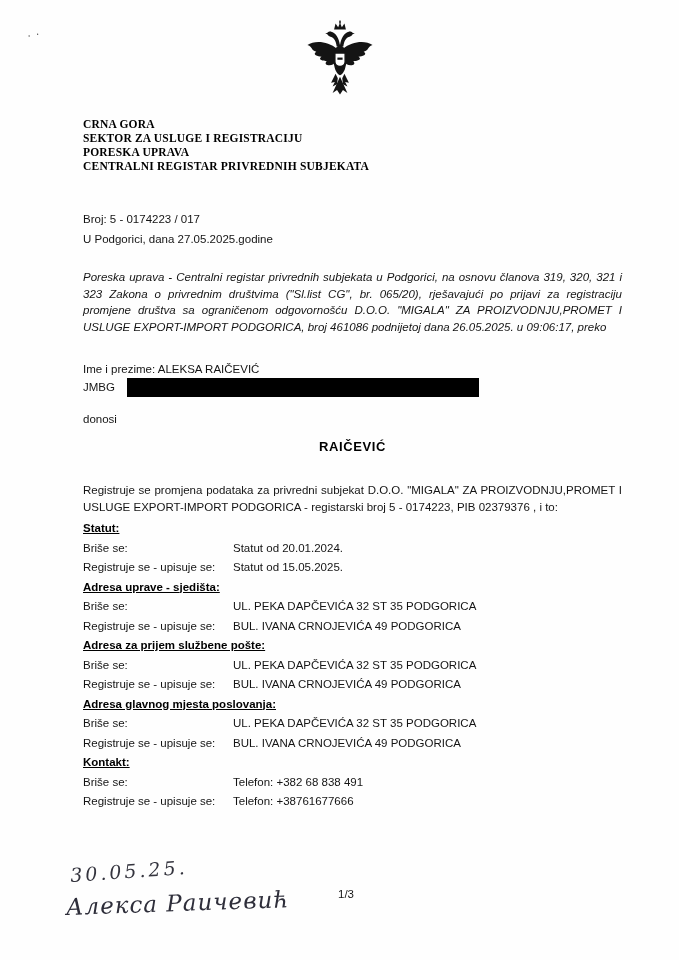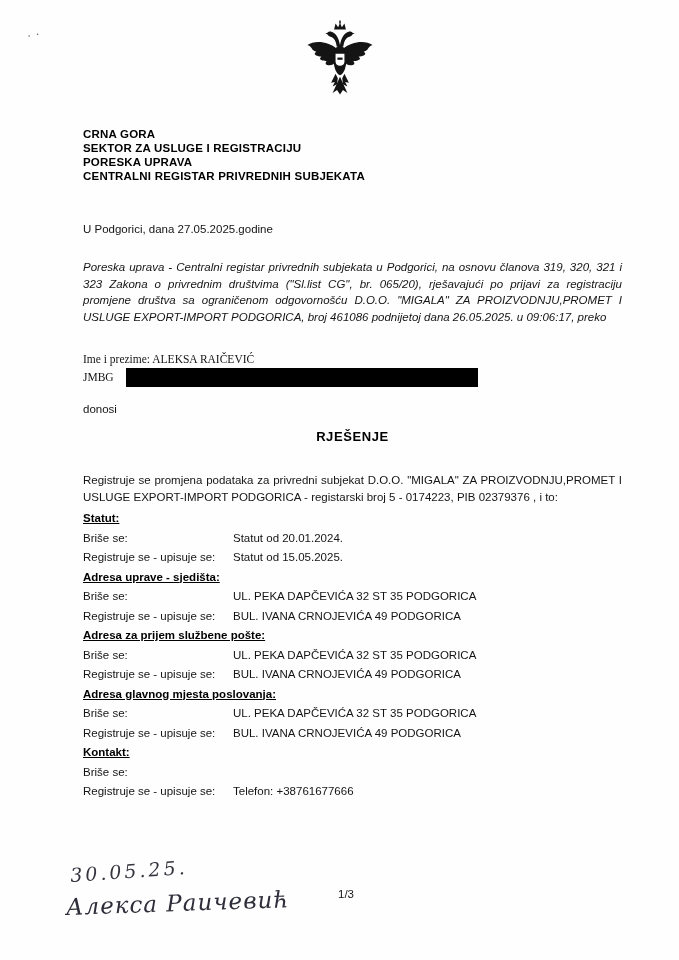--- a/index.html
+++ b/index.html
@@ -17,38 +17,38 @@
     position:absolute; left:27px; top:28px;
     font-size:11px; color:#444; transform:rotate(-12deg);
     letter-spacing:1px;
   }
   .emblem {
     display:block;
     margin:20px auto 0;
     width:74px; height:84px;
   }
   .content { padding:0 57px 0 83px; }
-  .header-block { margin-top:23px; }
+  .header-block { margin-top:13px;font-family:Liberation Serif, serif; }
   .hline {
     font-weight:bold;
     font-size:11.5px;
     line-height:14px;
     letter-spacing:0.2px;
     color:#000;
   }
   .meta-block { margin-top:36px; font-size:11.5px; line-height:20px; }
   .intro {
     margin-top:20px;
     font-size:11.5px;
     line-height:16.5px;
     text-align:justify;
     font-style:italic;
   }
   .applicant { margin-top:26px; font-size:11.5px; }
-  .app-line { display:flex; align-items:center; line-height:17px;font-family:Liberation Serif, serif; }
+  .app-line { display:flex; align-items:center; line-height:17px; }
   .redact { background:#000; }
   .redact-jmbg { width:352px; height:19px; margin-left:12px; }
   .redact-addr { width:340px; height:17px; margin-left:10px; margin-top:-1px; }
   .donosi { margin-top:14px; font-size:11.5px; line-height:16px; }
   .decision-title {
     margin-top:12px;
     text-align:center;
     font-weight:bold;
     font-size:13px;
     letter-spacing:0.6px;
@@ -126,36 +126,37 @@
   <div class="content">
 
     <div class="header-block">
       <div class="hline">CRNA GORA</div>
       <div class="hline">SEKTOR ZA USLUGE I REGISTRACIJU</div>
       <div class="hline">PORESKA UPRAVA</div>
       <div class="hline">CENTRALNI REGISTAR PRIVREDNIH SUBJEKATA</div>
     </div>
 
     <div class="meta-block">
+      <div>Broj: 5 - 0174223 / 017</div>
       <div>U Podgorici, dana  27.05.2025.godine</div>
     </div>
 
     <p class="intro">Poreska uprava - Centralni registar privrednih subjekata u Podgorici, na osnovu članova 319, 320, 321 i 323 Zakona o privrednim društvima ("Sl.list CG", br. 065/20), rješavajući po prijavi za registraciju promjene društva sa ograničenom odgovornošću D.O.O. "MIGALA" ZA PROIZVODNJU,PROMET I USLUGE EXPORT-IMPORT PODGORICA, broj 461086 podnijetoj dana 26.05.2025. u 09:06:17, preko</p>
 
     <div class="applicant">
       <div class="app-line">Ime i prezime: ALEKSA RAIČEVIĆ</div>
       <div class="app-line">
         <span>JMBG</span>
         <span class="redact redact-jmbg"></span>
       </div>
     </div>
 
     <div class="donosi">donosi</div>
 
-    <div class="decision-title">RJEŠENJE</div>
+    <div class="decision-title">RAIČEVIĆ</div>
 
     <p class="body-par"><span>Registruje se promjena podataka za privredni subjekat D.O.O. "MIGALA" ZA PROIZVODNJU,PROMET I USLUGE EXPORT-IMPORT PODGORICA - registarski broj </span><span class="bold">5 - 0174223,</span><span> </span><span class="bold">PIB 02379376</span><span> , i to:</span></p>
 
     <div class="sections">
 
       <section class="sec">
         <div class="sec-heading">Statut:</div>
         <div class="sec-row">
           <div>Briše se:</div>
           <div>Statut od 20.01.2024.</div>
@@ -199,20 +200,21 @@
         <div class="sec-row">
           <div>Registruje se - upisuje se:</div>
           <div>BUL. IVANA CRNOJEVIĆA 49  PODGORICA</div>
         </div>
       </section>
 
       <section class="sec">
         <div class="sec-heading">Kontakt:</div>
         <div class="sec-row">
           <div>Briše se:</div>
+          <div>Telefon: +382 68 838 491</div>
         </div>
         <div class="sec-row">
           <div>Registruje se - upisuje se:</div>
           <div>Telefon: +38761677666</div>
         </div>
       </section>
 
     </div>
   </div>
 

